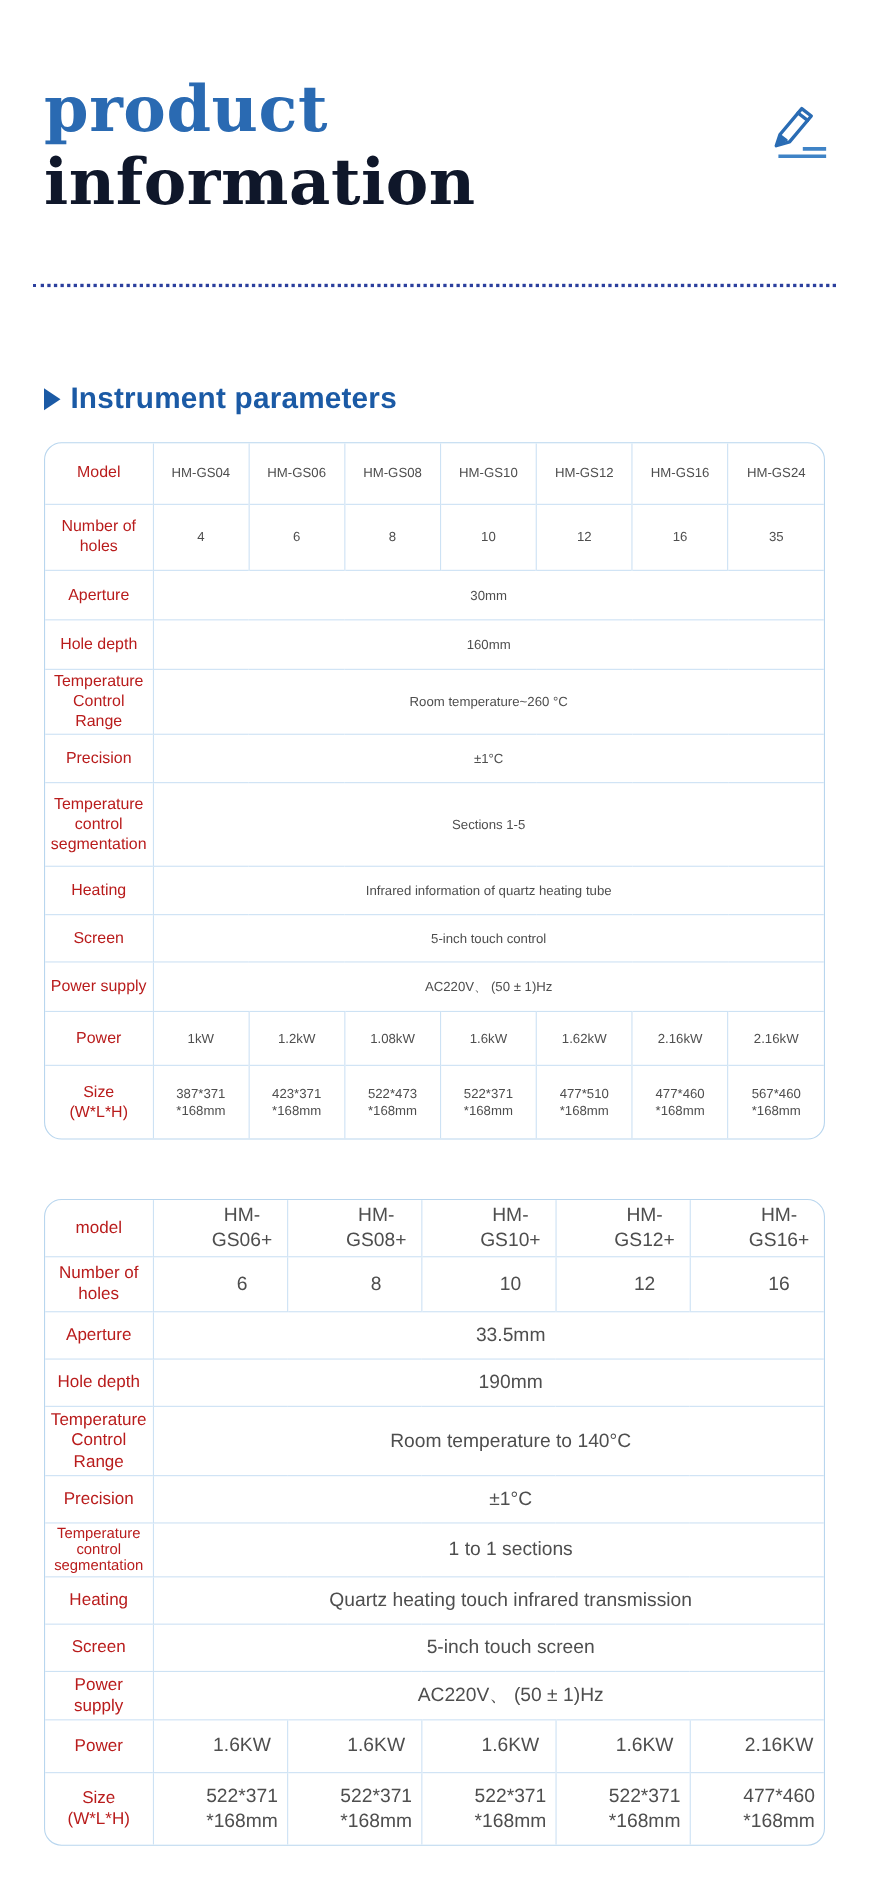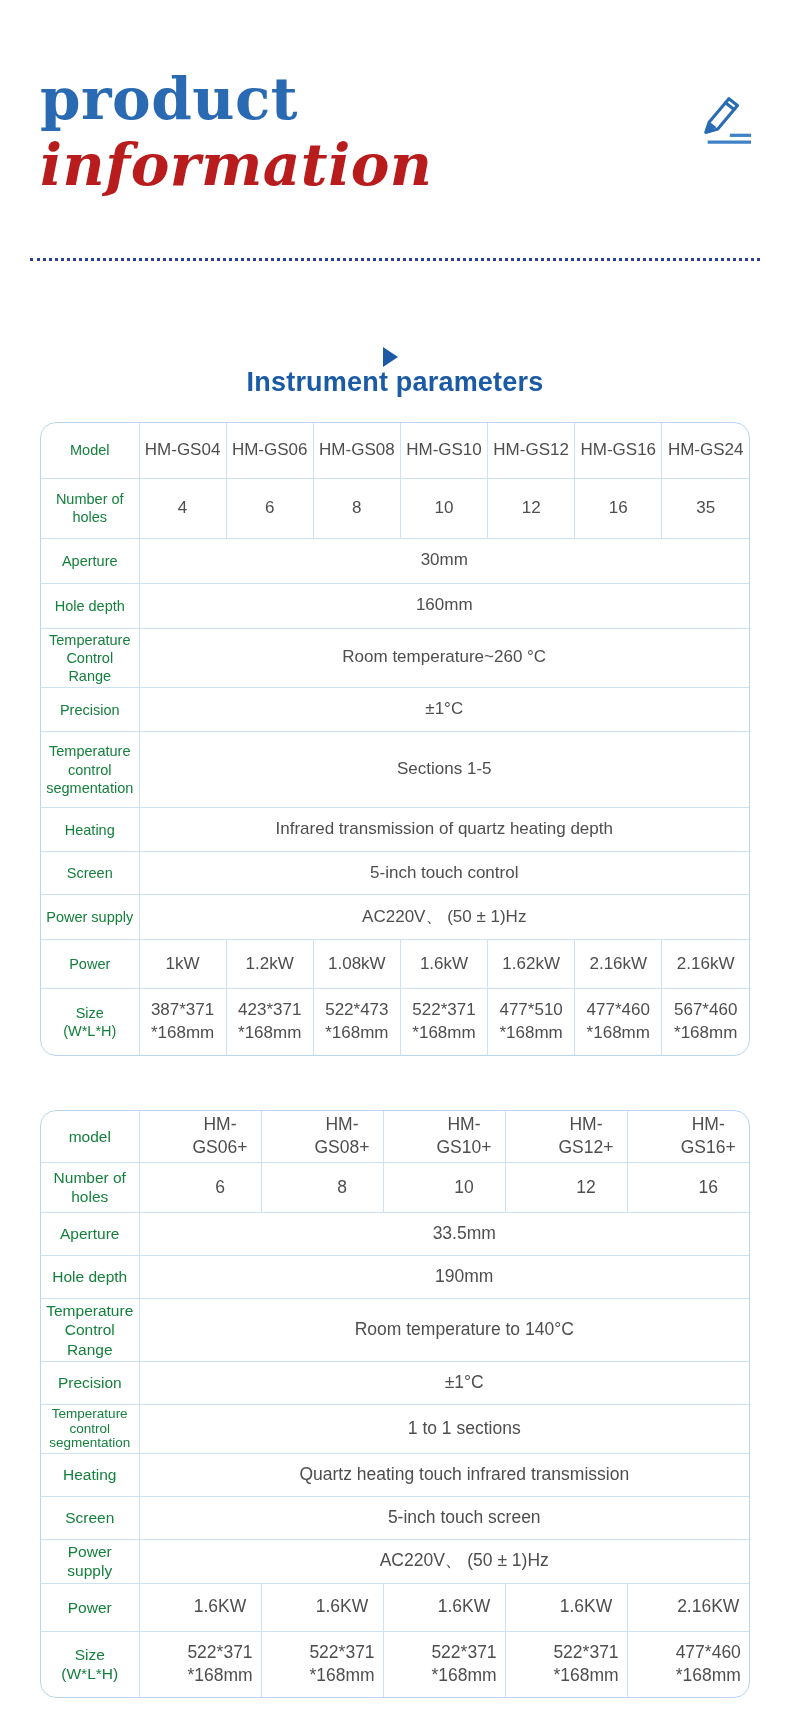--- a/index.html
+++ b/index.html
@@ -15,36 +15,35 @@
   
   .title-block { padding:66px 40px 0 40px; position:relative; }
   .title-line {
     font-family:"DejaVu Serif", serif;
     font-weight:bold;
     font-size:58px;
     line-height:1.14;
     letter-spacing:0.5px;
   }
   .title-line.l1 { color:#2a6ab2; }
-  .title-line.l2 { color:#b91c1c;font-style:italic; }
+  .title-line.l2 { color:#0f172a; }
   .edit-icon { position:absolute; top:88px; right:38px; width:54px; height:58px; }
 
   
   .divider {
     margin:60px 30px 0 30px;
     height:0;
     border-top:3px dotted #2b3f9d;
   }
 
   
   .section-head {
     margin:86px 40px 24px 40px;
     display:flex; align-items:center;
     color:#1b5aa5;
-    flex-direction:column;
   }
   .tri {
     width:0; height:0;
     border-top:10px solid transparent;
     border-bottom:10px solid transparent;
     border-left:15px solid #1b5aa5;
     margin-right:9px;
   }
   .section-title { font-size:27px; font-weight:600; letter-spacing:0.2px; }
 
@@ -64,25 +63,25 @@
   }
   .spec-table td {
     border-left:1px solid #cde2f4;
     border-top:1px solid #cde2f4;
     text-align:center;
     vertical-align:middle;
     padding:2px 4px;
   }
   .spec-table td:first-child { border-left:none; }
   .spec-table tr:first-child td { border-top:none; }
-  .lbl { color:#15803d; white-space:pre-line; line-height:1.25; }
+  .lbl { color:#b91c1c; white-space:pre-line; line-height:1.25; }
   .val { color:#4e4e4e; white-space:pre-line; line-height:1.35; }
 
   .t1 .lbl { font-size:14.5px; }
-  .t1 .val { font-size:17px; }
+  .t1 .val { font-size:12px; }
   .t2 .lbl { font-size:15.5px; }
   .t2 .val { font-size:17.5px;padding-left:44px; }
   .t2 .lbl.seg { font-size:13.5px; line-height:1.08; }
 
   .t1 tr:nth-child(1){height:55px}  .t1 tr:nth-child(2){height:60px}
   .t1 tr:nth-child(3){height:45px}  .t1 tr:nth-child(4){height:45px}
   .t1 tr:nth-child(5){height:58px}  .t1 tr:nth-child(6){height:44px}
   .t1 tr:nth-child(7){height:76px}  .t1 tr:nth-child(8){height:44px}
   .t1 tr:nth-child(9){height:43px}  .t1 tr:nth-child(10){height:45px}
   .t1 tr:nth-child(11){height:49px} .t1 tr:nth-child(12){height:66px}
@@ -176,21 +175,21 @@
           <td class="val" colspan="7">±1°C</td>
         </tr>
         <tr>
           <td class="lbl">Temperature
 control
 segmentation</td>
           <td class="val" colspan="7">Sections 1-5</td>
         </tr>
         <tr>
           <td class="lbl">Heating</td>
-          <td class="val" colspan="7">Infrared transmission of quartz heating depth</td>
+          <td class="val" colspan="7">Infrared information of quartz heating tube</td>
         </tr>
         <tr>
           <td class="lbl">Screen</td>
           <td class="val" colspan="7">5-inch touch control</td>
         </tr>
         <tr>
           <td class="lbl">Power supply</td>
           <td class="val" colspan="7">AC220V、 (50 ± 1)Hz</td>
         </tr>
         <tr>

